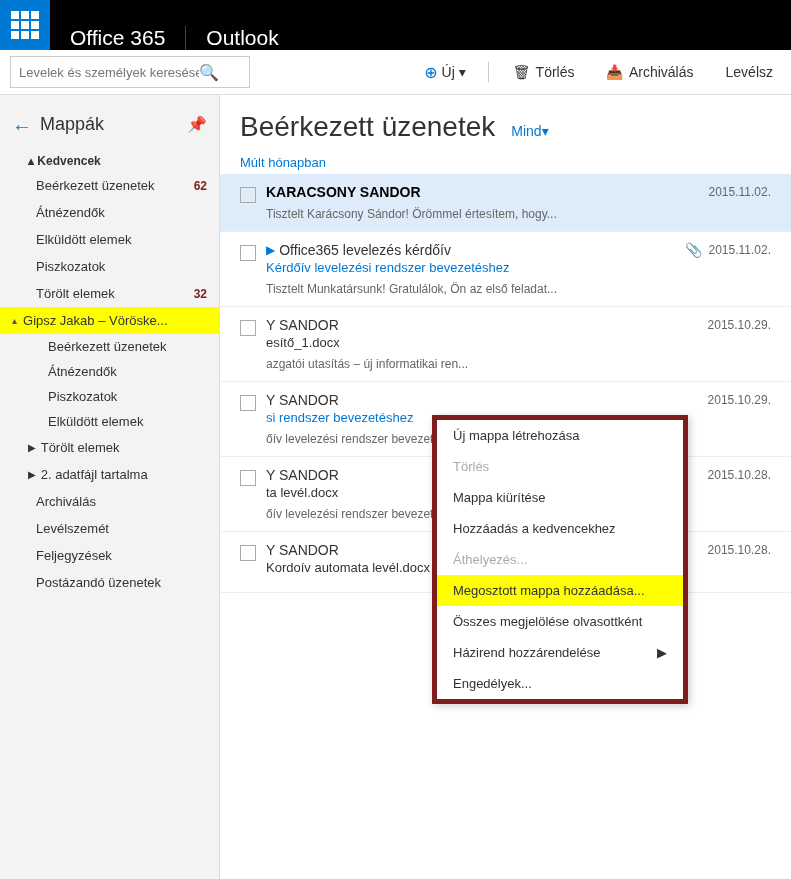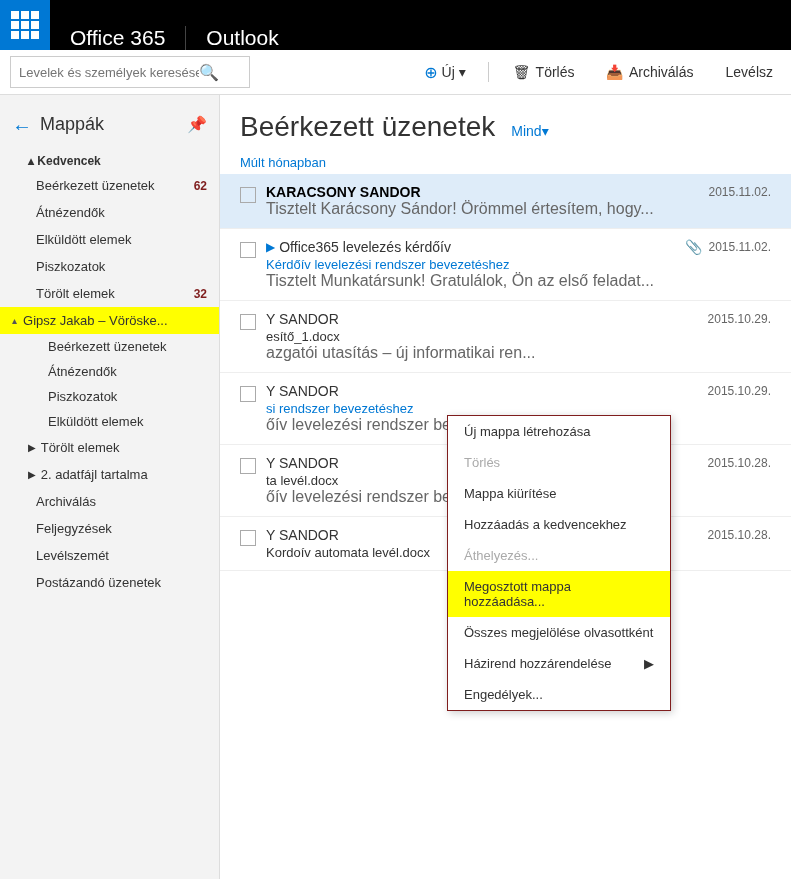--- a/index.html
+++ b/index.html
@@ -250,30 +250,30 @@
       margin-right: 10px;
       margin-top: 3px;
       flex-shrink: 0;
     }
     .email-content { flex: 1; min-width: 0; }
     .email-top { display: flex; align-items: center; justify-content: space-between; }
     .sender-name { font-size: 14px; color: #333; }
     .email-date { font-size: 12px; color: #666; white-space: nowrap; }
     .email-subject { font-size: 13px; color: #0078d4; margin-top: 2px; white-space: nowrap; overflow: hidden; text-overflow: ellipsis; }
     .email-subject.dark { color: #333; }
-    .email-preview { font-size: 16px; color: #666; white-space: nowrap; overflow: hidden; text-overflow: ellipsis; }
+    .email-preview { font-size: 12px; color: #666; white-space: nowrap; overflow: hidden; text-overflow: ellipsis; margin-top: 7px; }
 
     
     .context-menu {
       position: absolute;
-      left: 227px;
+      left: 212px;
       top: 320px;
-      width: 224px;
+      width: 256px;
       background: #fff;
-      border: 1px solid #7f1d1d;
+      border: 5px solid #7f1d1d;
       box-shadow: 2px 2px 8px rgba(0,0,0,0.2);
       z-index: 100;
     }
     .context-menu-item {
       padding: 8px 16px;
       cursor: pointer;
       font-size: 13px;
       color: #333;
     }
     .context-menu-item.disabled { color: #aaa; cursor: default; }
@@ -379,24 +379,24 @@
       <span>Törölt elemek</span>
     </div>
     <div class="sidebar-item-indent">
       <span class="arrow">▶</span>
       <span>2. adatfájl tartalma</span>
     </div>
     <div class="sidebar-item">
       <span>Archiválás</span>
     </div>
     <div class="sidebar-item">
+      <span>Levélszemét</span>
+    </div>
+    <div class="sidebar-item">
       <span>Feljegyzések</span>
-    </div>
-    <div class="sidebar-item">
-      <span>Levélszemét</span>
     </div>
     <div class="sidebar-item">
       <span>Postázandó üzenetek</span>
     </div>
   </div>
 
   <div class="content-area">
     <div class="email-list-header">
       <span class="email-list-title">Beérkezett üzenetek</span>
       <button class="filter-btn">

